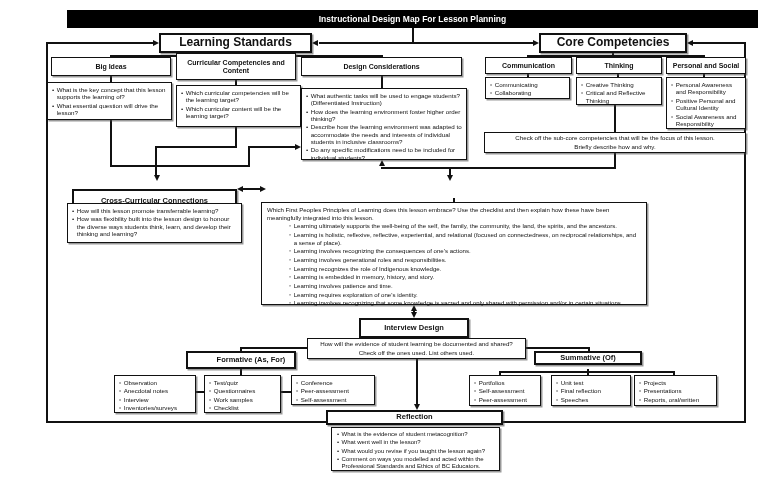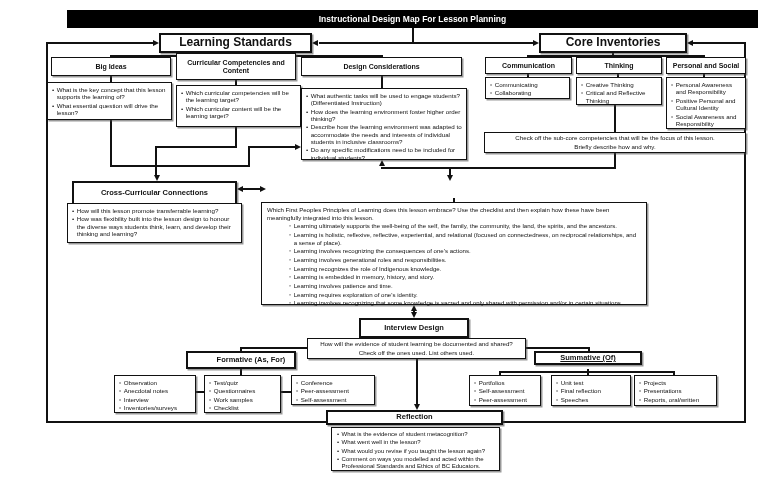--- a/index.html
+++ b/index.html
@@ -36,21 +36,21 @@
 <div class="canvas" id="diagram">
 
   <div class="titlebar">
     <span>Instructional Design Map For Lesson Planning</span>
   </div>
 
   <div class="box tbox big" style="left:130px;top:33px;width:153px;height:20px;">
     <span>Learning Standards</span>
   </div>
   <div class="box tbox big" style="left:510px;top:33px;width:148px;height:20px;">
-    <span>Core Inventories</span>
+    <span>Core Competencies</span>
   </div>
 
   <div class="box tbox sml" style="left:22px;top:57px;width:120px;height:19px;">
     <span>Big Ideas</span>
   </div>
   <div class="box tbox sml" style="left:147px;top:53px;width:120px;height:27px;">
     <span>Curricular Competencies and Content</span>
   </div>
   <div class="box tbox sml" style="left:272px;top:57px;width:161px;height:19px;">
     <span>Design Considerations</span>
@@ -138,21 +138,21 @@
         <span class="mk">▫</span>
         <span>Social Awareness and Responsibility</span>
       </div>
     </div>
 
   <div class="box note" style="left:455px;top:132px;width:262px;height:21px;">
     <div>Check off the sub-core competencies that will be the focus of this lesson.</div>
     <div>Briefly describe how and why.</div>
   </div>
 
-  <div class="box tbox mid" style="left:43px;top:181px;width:165px;height:24px;">
+  <div class="box tbox mid" style="left:43px;top:189px;width:165px;height:24px;">
     <span>Cross-Curricular Connections</span>
   </div>
   <div class="box qlist" style="left:38px;top:203px;width:175px;height:40px;">
       <div class="li">
         <span class="mk">•</span>
         <span>How will this lesson promote transferrable learning?</span>
       </div>
       <div class="li">
         <span class="mk">•</span>
         <span>How was flexibility built into the lesson design to honour the diverse ways students think, learn, and develop their thinking and learning?</span>
@@ -205,21 +205,21 @@
     <span>Interview Design</span>
   </div>
   <div class="box note" style="left:278px;top:338px;width:219px;height:21px;">
     <div>How will the evidence of student learning be documented and shared?</div>
     <div>Check off the ones used. List others used.</div>
   </div>
 
   <div class="box tbox mid" style="left:157px;top:351px;width:110px;height:18px;padding-left:20px;">
     <span>Formative (As, For)</span>
   </div>
-  <div class="box tbox mid" style="left:505px;top:351px;width:108px;height:14px;text-decoration:underline;">
+  <div class="box tbox mid" style="left:505px;top:351px;width:108px;height:14px;">
     <span>Summative (Of)</span>
   </div>
 
   <div class="box klist" style="left:85px;top:375px;width:82px;height:38px;">
       <div class="li">
         <span class="mk">▫</span>
         <span>Observation</span>
       </div>
       <div class="li">
         <span class="mk">▫</span>

